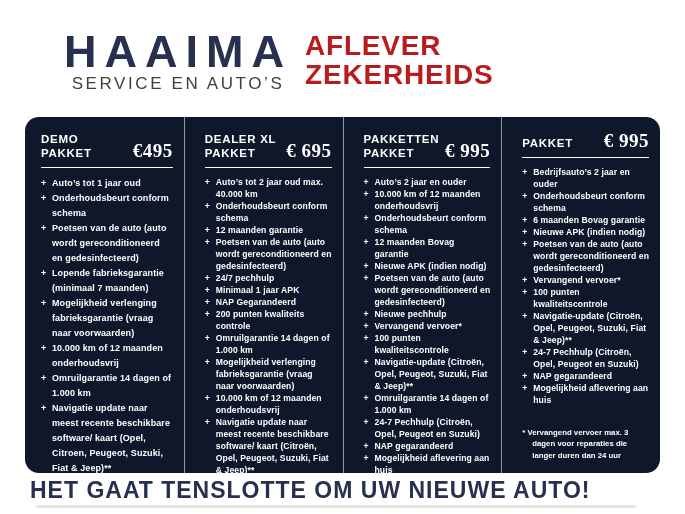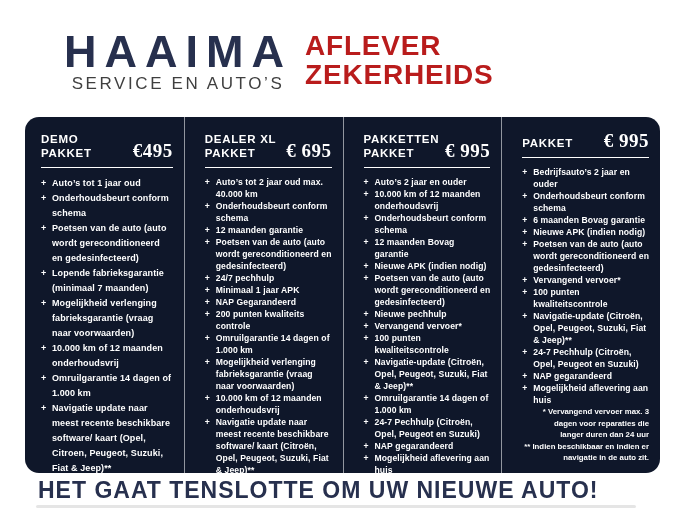--- a/index.html
+++ b/index.html
@@ -47,29 +47,29 @@
   .pkg-price { font-size:19px; font-weight:bold; letter-spacing:0.5px; line-height:18px; white-space:nowrap;font-family:Liberation Serif, serif; }
 
   .pkg-rule { border:none; border-top:1.6px solid #ffffff; margin:7px 0 8px 0; }
 
   ul.items { list-style:none; }
   .item { display:flex; font-size:8.6px; font-weight:bold; line-height:12px; letter-spacing:0.1px; }
   .pkg-col:first-child .item { font-size:9px; line-height:15px; }
   .plus { flex:0 0 11px; }
   .txt { flex:1; }
 
-  .fnotes { margin-top:auto; list-style:none;text-align:right; }
+  .fnotes { margin-top:auto; list-style:none; }
   .fnote {
     font-size:7.8px; font-weight:bold; line-height:11.5px;
     padding-left:10px; text-indent:-10px;
   }
 
   
   .tagline {
-    position:absolute; left:38px; top:477px;
+    position:absolute; left:30px; top:477px;
     font-size:23px; font-weight:bold; color:#27304E;
     letter-spacing:1px; white-space:nowrap;
   }
   .tagline-shadow {
     position:absolute; left:36px; top:505px; width:600px; height:3px;
     background:rgba(0,0,0,0.10); border-radius:2px;
   }
 </style>
 </head>
 <body>
@@ -360,20 +360,19 @@
 
         <li class="item">
           <span class="plus">+</span>
           <span class="txt">Mogelijkheid aflevering aan huis</span>
         </li>
       </ul>
     <ul class="fnotes">
 
         <li class="fnote">* Vervangend vervoer max. 3 dagen voor reparaties die langer duren dan 24 uur</li>
 
-        <li class="fnote">** Indien beschikbaar en indien er navigatie in de auto zit.</li>
       </ul>
   </div>
 
 </div>
 
 <div class="tagline">HET GAAT TENSLOTTE OM UW NIEUWE AUTO!</div>
 <div class="tagline-shadow"></div>
 
 </body></html>

